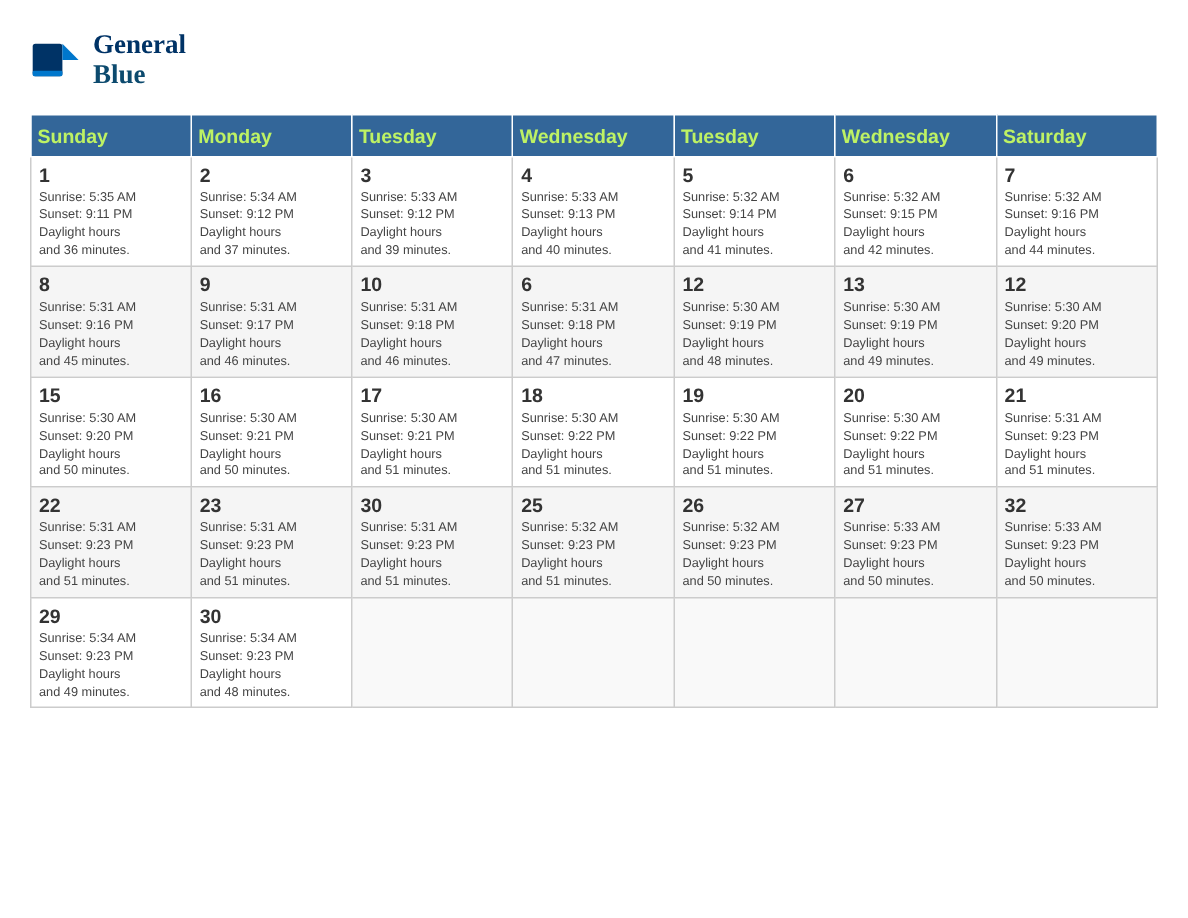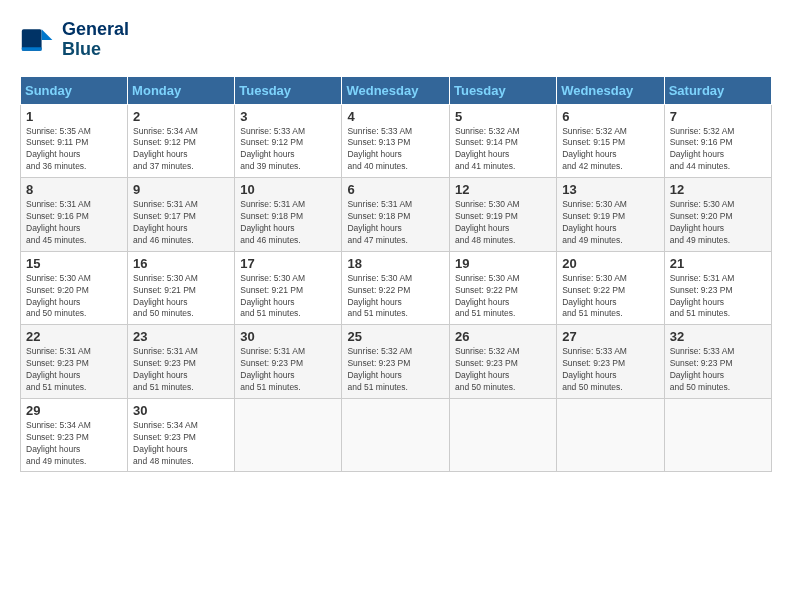--- a/index.html
+++ b/index.html
@@ -19,20 +19,21 @@
     .logo {
       display: flex;
       align-items: center;
       gap: 6px;
     }
     .logo-text {
       font-size: 18px;
       font-weight: bold;
       color: #003366;
       line-height: 1.1;
+      font-family: Liberation Serif, serif;
     }
     .logo-text span {
       color: #0c4a6e;
     }
     .logo-icon {
       width: 36px;
       height: 36px;
     }
     .title-block {
       text-align: right;
@@ -45,21 +46,21 @@
     .location {
       font-size: 14px;
       color: #555;
     }
     .calendar {
       width: 100%;
       border-collapse: collapse;
     }
     .calendar th {
       background: #336699;
-      color: #7dd3fc;
+      color: #bef264;
       font-size: 13px;
       font-weight: bold;
       padding: 6px 4px;
       text-align: left;
       border: 1px solid #fff;
     }
     .calendar td {
       vertical-align: top;
       border: 1px solid #ccc;
       padding: 4px 5px;

